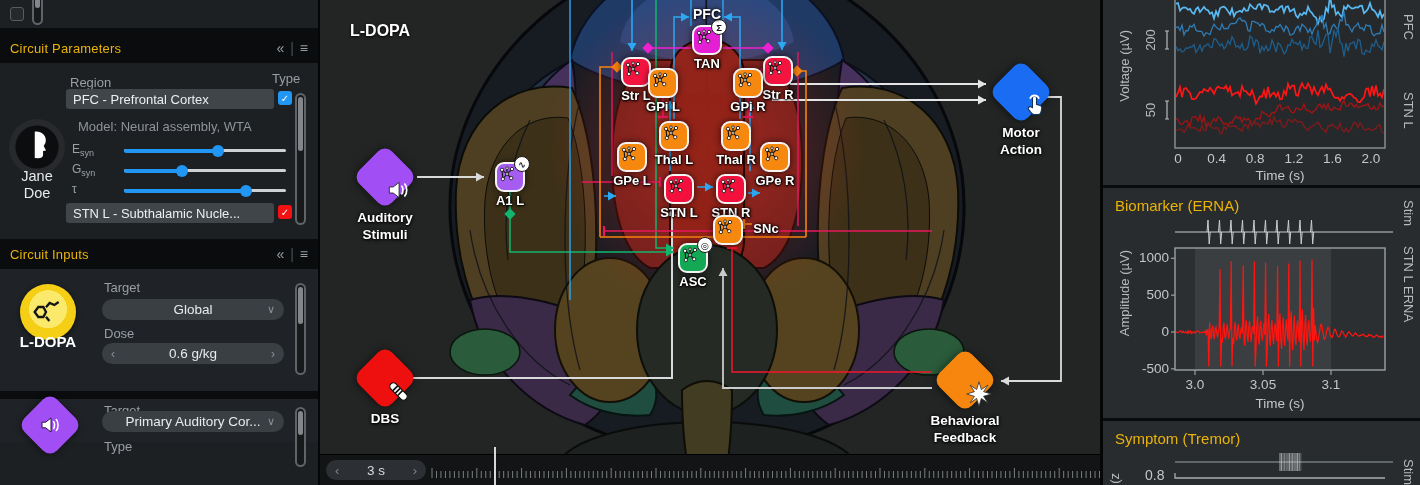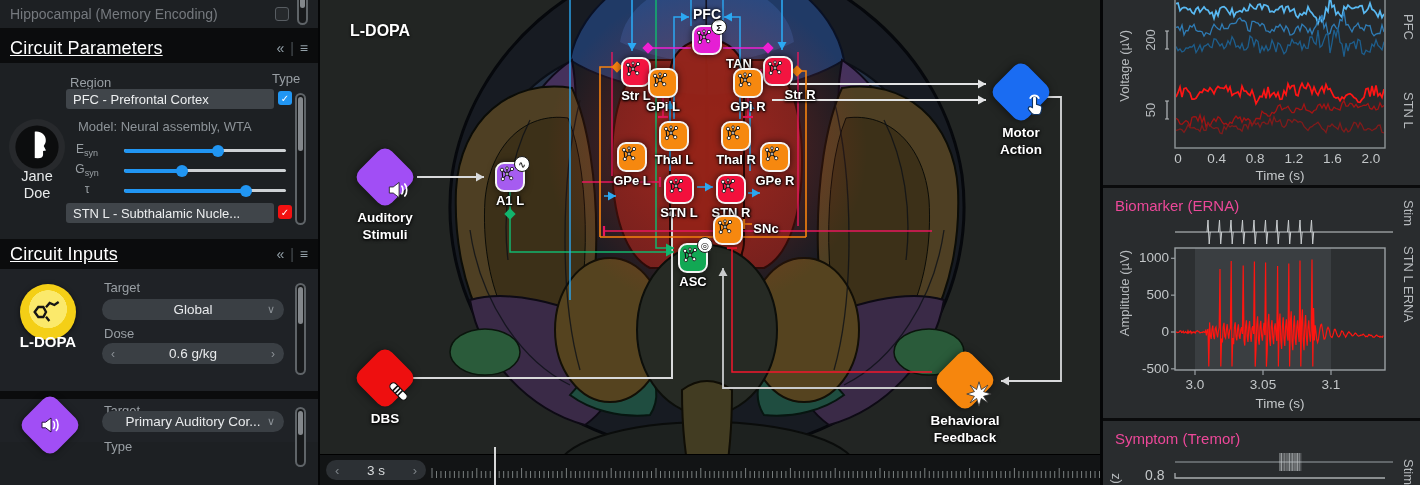--- a/index.html
+++ b/index.html
@@ -11,30 +11,30 @@
   .hippo-label{flex:1;color:#75797e;font-size:14px;white-space:nowrap;overflow:hidden;}
   .cb{width:14px;height:14px;border-radius:3px;display:inline-flex;align-items:center;justify-content:center;box-sizing:border-box;}
   .cb-empty{border:1.5px solid #585d62;background:#26292c;}
   .cb-blue{background:#2196f3;color:#fff;font-size:10px;font-weight:bold;}
   .cb-red{background:#f31111;color:#fff;font-size:10px;font-weight:bold;}
   .vpill{width:11px;border:2px solid #5f6468;border-radius:7px;position:relative;box-sizing:border-box;background:#17191b;}
   .vpill .thumb{position:absolute;left:1px;right:1px;top:2px;height:42%;background:#83878b;border-radius:4px;}
   .vpill-sm{height:34px;margin-left:8px;margin-top:-12px;}
   .gapline{height:5px;background:#0b0c0d;}
   .sec-header{height:30px;background:#0b0c0d;display:flex;align-items:center;padding:0 10px;}
-  .sec-title{flex:1;color:#ffffff;font-size:18px;letter-spacing:.2px;text-decoration:underline;}
+  .sec-title{flex:1;color:#eab308;font-size:13px;letter-spacing:.2px;}
   .sec-icons{color:#93a0a8;font-size:14px;display:flex;gap:6px;align-items:center;}
   .sec-icons .pipe{color:#4b5轮055;color:#4b5055;}
   .params-body{position:relative;height:176px;background:#1d2023;}
   .avatar{position:absolute;left:9px;top:56px;width:56px;height:56px;border-radius:50%;background:#27292c;display:flex;align-items:center;justify-content:center;}
   .uname{position:absolute;left:0;width:74px;text-align:center;color:#e8eaeb;font-size:14.5px;}
   .lab-muted{position:absolute;color:#999fa4;font-size:13px;}
   .selpill{position:absolute;left:66px;width:208px;height:20px;background:#40454a;border-radius:3px;color:#eceeef;font-size:13px;display:flex;align-items:center;padding:0 7px;box-sizing:border-box;white-space:nowrap;overflow:hidden;}
   .cbpos{position:absolute;left:278px;}
-  .srow-label{position:absolute;left:64px;width:46px;text-align:center;color:#9aa0a5;font-size:12px;}
+  .srow-label{position:absolute;left:72px;width:46px;text-align:left;color:#9aa0a5;font-size:12px;}
   .srow-label sub{font-size:9px;}
   .track{position:absolute;left:124px;width:162px;height:3px;background:#cdd1d4;border-radius:2px;}
   .track .fill{position:absolute;left:0;top:-0.5px;height:4px;background:#2196f3;border-radius:2px;}
   .track .knob{position:absolute;top:-4.5px;width:12px;height:12px;border-radius:50%;background:#2196f3;}
   .vscroll{position:absolute;left:295px;top:30px;height:132px;}
   .fit-zone{height:42px;background:#1d2023;position:relative;}
   .fit-btn{position:absolute;left:10px;right:10px;top:3px;height:26px;background:#31363a;border-radius:7px;color:#dde0e2;font-size:14px;display:flex;align-items:center;justify-content:center;}
   .input-row{position:relative;height:122px;background:#1f2226;}
   .input-row2{position:relative;flex:1;background:#1f2226;height:43px;}
   .bigicon{position:absolute;left:20px;top:15px;width:56px;height:56px;border-radius:50%;display:flex;align-items:center;justify-content:center;}
@@ -61,32 +61,31 @@
   .timeline{position:absolute;left:0;bottom:0;width:780px;height:30px;background:#121415;border-top:1px solid #000;}
   .tl-pill{position:absolute;left:6px;top:5px;width:100px;height:20px;background:#2c3034;border-radius:11px;display:flex;align-items:center;justify-content:space-between;padding:0 9px;box-sizing:border-box;}
   .tl-chev{color:#7c8287;font-size:13px;}
   .tl-val{color:#d7dadc;font-size:13.5px;}
   #ruler{position:absolute;left:108px;top:0;}
   .playhead{position:absolute;left:174px;top:447px;width:2px;height:38px;background:#e6e7e8;opacity:.92;z-index:5;}
   
   .rightpanel{width:320px;flex:none;background:#0a0b0c;border-left:3px solid #050607;box-sizing:border-box;display:flex;flex-direction:column;gap:3px;}
   .rp-sec{position:relative;background:#292c2e;overflow:hidden;}
   .rp-sec svg{position:absolute;left:0;top:0;}
-  .rp-title{position:absolute;left:12px;color:#ec4899;font-size:15px;z-index:2;}
+  .rp-title{position:absolute;left:12px;color:#eab308;font-size:15px;z-index:2;}
   .vtext{writing-mode:vertical-rl;color:#b7bbbe;font-size:13px;position:absolute;}
   .vtext-up{writing-mode:vertical-rl;transform:rotate(180deg);color:#b7bbbe;font-size:13px;position:absolute;}
 </style>
 </head>
 <body>
 
 <div class="app">
 
   <div class="sidebar">
     <div class="hippo-row">
-      <span class="hippo-label">Hippocampal (Memory Encoding)</span>
       <span class="cb cb-empty"></span>
       <span class="vpill vpill-sm">
           <span class="thumb"></span>
         </span>
     </div>
     <div class="gapline"></div>
 
     <div class="sec-header">
       <span class="sec-title">Circuit Parameters</span>
       <span class="sec-icons">
@@ -310,21 +309,21 @@
               <circle cx="6" cy="7" r="2"></circle>
               <circle cx="18" cy="6" r="2"></circle>
               <circle cx="7" cy="18" r="2"></circle>
               <circle cx="17" cy="17" r="2"></circle>
               <circle cx="12" cy="12" r="1.7"></circle>
               <circle cx="12" cy="5" r="1.6"></circle>
             </g>
           </svg>
           <div class="badge">Σ</div>
         </div>
-        <div class="nlabel" style="left: 387px; top: 56px; margin-left: 32px;">TAN</div>
+        <div class="nlabel" style="left: 387px; top: 56px;">TAN</div>
         <div class="node" style="left: 301px; top: 57px; background: rgb(243, 21, 64);">
           <svg width="20" height="20" viewBox="0 0 24 24">
             <path d="M6 7 L12 12 L18 6 M7 18 L12 12 L17 17 M12 12 L12 5 M6 7 L7 18" stroke="#141414" stroke-width="1.4" fill="none"></path>
             <g fill="#fff" stroke="#141414" stroke-width="1">
               <circle cx="6" cy="7" r="2"></circle>
               <circle cx="18" cy="6" r="2"></circle>
               <circle cx="7" cy="18" r="2"></circle>
               <circle cx="17" cy="17" r="2"></circle>
               <circle cx="12" cy="12" r="1.7"></circle>
               <circle cx="12" cy="5" r="1.6"></circle>
@@ -338,21 +337,21 @@
             <g fill="#fff" stroke="#141414" stroke-width="1">
               <circle cx="6" cy="7" r="2"></circle>
               <circle cx="18" cy="6" r="2"></circle>
               <circle cx="7" cy="18" r="2"></circle>
               <circle cx="17" cy="17" r="2"></circle>
               <circle cx="12" cy="12" r="1.7"></circle>
               <circle cx="12" cy="5" r="1.6"></circle>
             </g>
           </svg>
         </div>
-        <div class="nlabel" style="left: 480px; top: 87px; text-decoration: underline;">Str R</div>
+        <div class="nlabel" style="left: 458px; top: 87px;">Str R</div>
         <div class="node" style="left: 328px; top: 68px; background: rgb(246, 136, 15);">
           <svg width="20" height="20" viewBox="0 0 24 24">
             <path d="M6 7 L12 12 L18 6 M7 18 L12 12 L17 17 M12 12 L12 5 M6 7 L7 18" stroke="#141414" stroke-width="1.4" fill="none"></path>
             <g fill="#fff" stroke="#141414" stroke-width="1">
               <circle cx="6" cy="7" r="2"></circle>
               <circle cx="18" cy="6" r="2"></circle>
               <circle cx="7" cy="18" r="2"></circle>
               <circle cx="17" cy="17" r="2"></circle>
               <circle cx="12" cy="12" r="1.7"></circle>
               <circle cx="12" cy="5" r="1.6"></circle>

